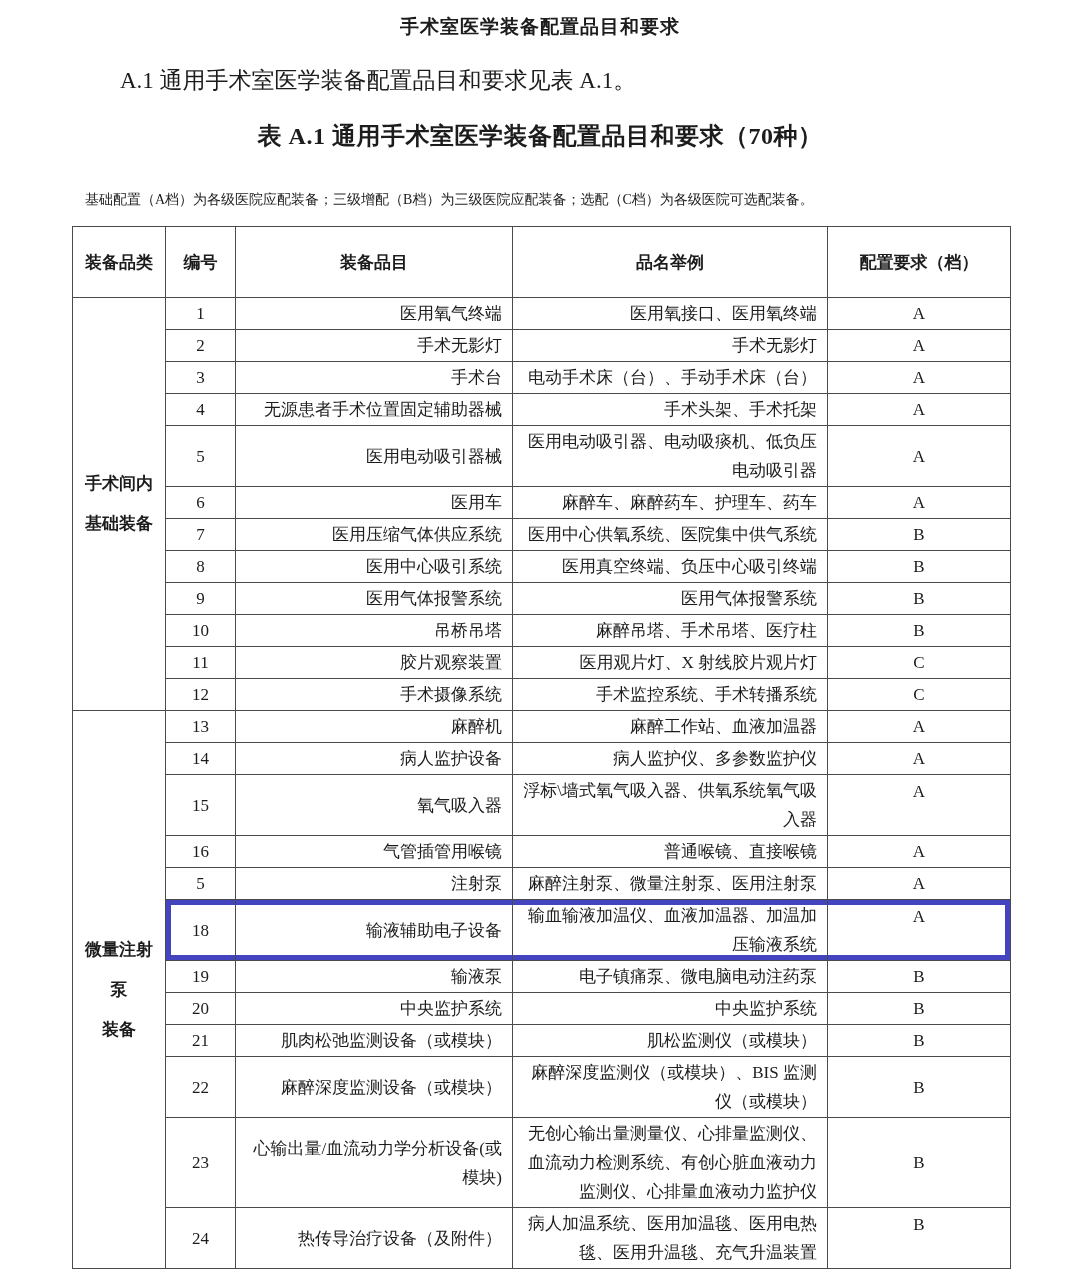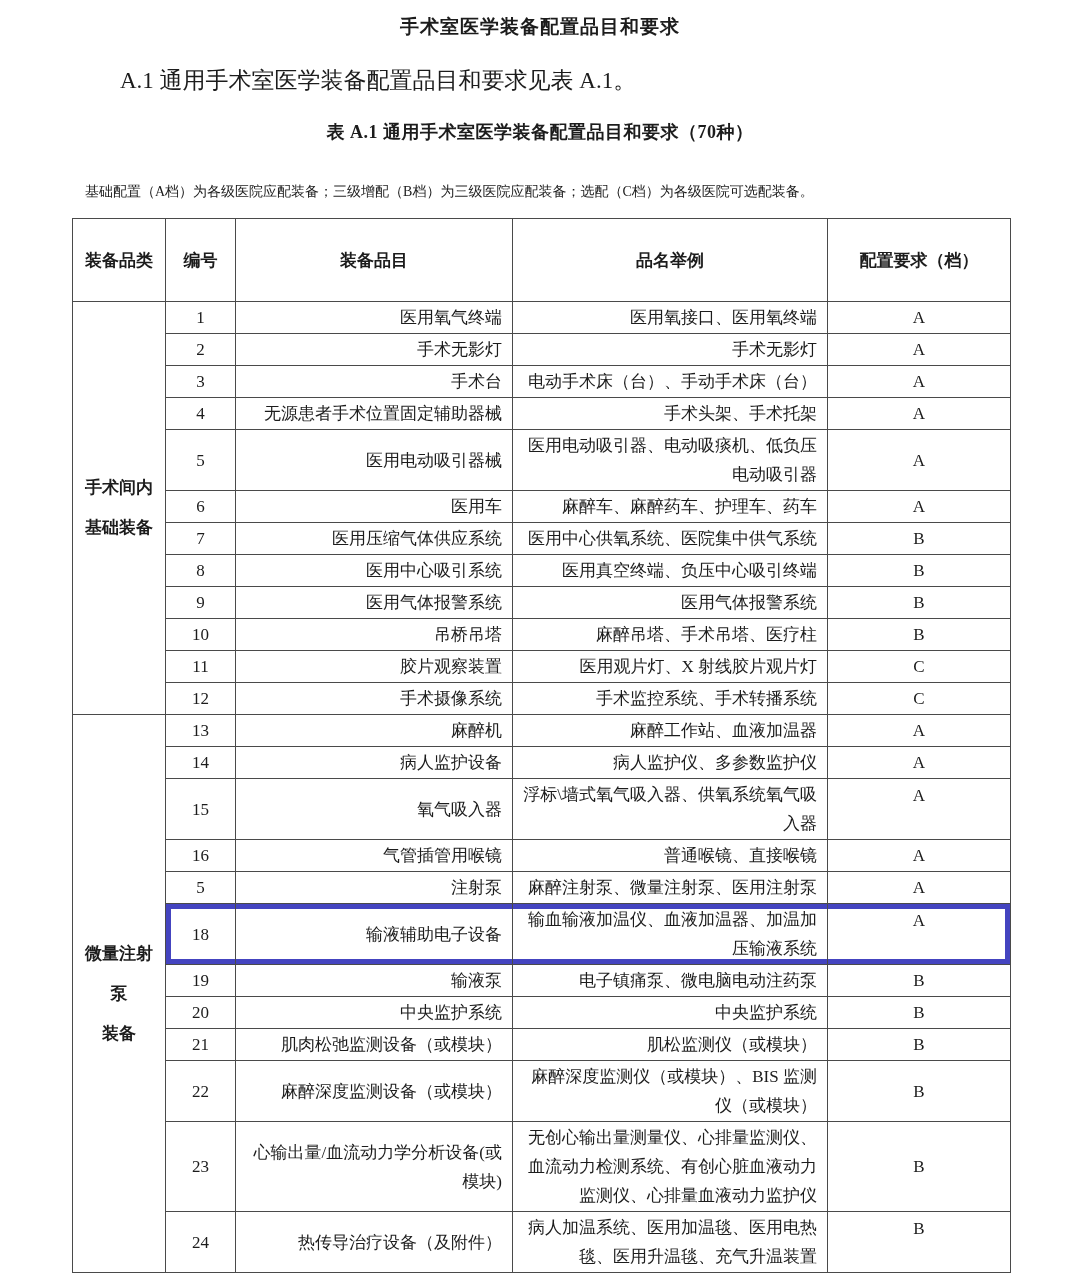--- a/index.html
+++ b/index.html
@@ -18,21 +18,21 @@
     font-size:19px;font-weight:bold;
     letter-spacing:1px;
   }
   .intro{
     margin:25px 0 0 120px;
     font-size:23px;
   }
   .caption{
     margin:24px 0 0 0;
     text-align:center;
-    font-size:18px;font-weight:bold;
+    font-size:24px;font-weight:bold;
     letter-spacing:0.5px;
   }
   .note{
     margin:39px 0 0 85px;
     font-size:14px;
   }
   table.equip{
     margin:17px 0 0 72px;
     width:938px;
     border-collapse:collapse;
@@ -42,21 +42,21 @@
   .equip th,.equip td{
     border:1.5px solid #4a4a4a;
     padding:1px 10px;
     line-height:29px;
     vertical-align:middle;
   }
   .equip th{
     height:44px;
     font-weight:bold;
     text-align:center;
-    padding:19px 2px;
+    padding:13px 2px;
   }
   td.c-cat{
     text-align:center;
     font-weight:bold;
     padding:1px 4px;
   }
   td.c-cat div{line-height:40px;font-family:Liberation Serif, serif;}
   td.c-num{text-align:center;}
   td.c-item,td.c-ex{text-align:right;word-break:break-all;}
   td.c-grade{text-align:center;font-family:"Liberation Serif",serif;}

